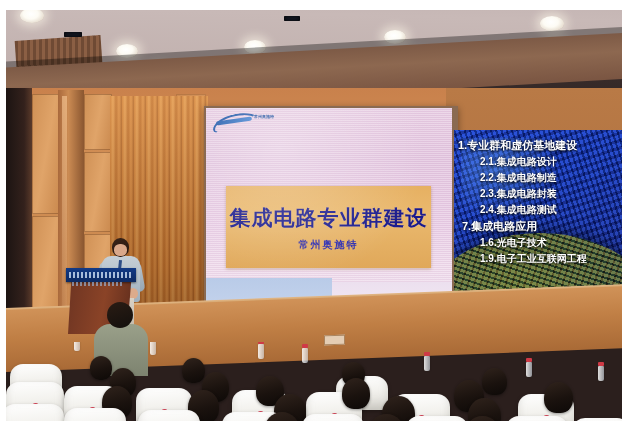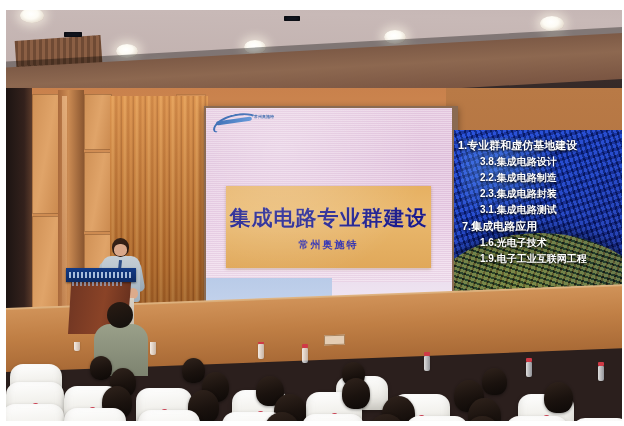--- a/index.html
+++ b/index.html
@@ -240,24 +240,24 @@
     <div class="slide-foot-pale"></div>
     <div class="screen-glare"></div>
   </div>
 
   <div class="blue-panel">
     <div class="wafer-tex"></div>
     <div class="wafer-disc"></div>
     <div class="wafer-shine"></div>
     <div class="outline">
       <div class="ol ol-1">1.专业群和虚仿基地建设</div>
-      <div class="ol ol-s">3.8.集成电路设计</div>
+      <div class="ol ol-s">2.1.集成电路设计</div>
       <div class="ol ol-s">2.2.集成电路制造</div>
       <div class="ol ol-s">2.3.集成电路封装</div>
-      <div class="ol ol-s">3.1.集成电路测试</div>
+      <div class="ol ol-s">2.4.集成电路测试</div>
       <div class="ol ol-3">7.集成电路应用</div>
       <div class="ol ol-s">1.6.光电子技术</div>
       <div class="ol ol-s">1.9.电子工业互联网工程</div>
     </div>
   </div>
 
   <div class="stage-glow"></div>
   <div class="stage-lip"></div>
   <div class="stage-front"></div>
   <div class="socket"></div>

